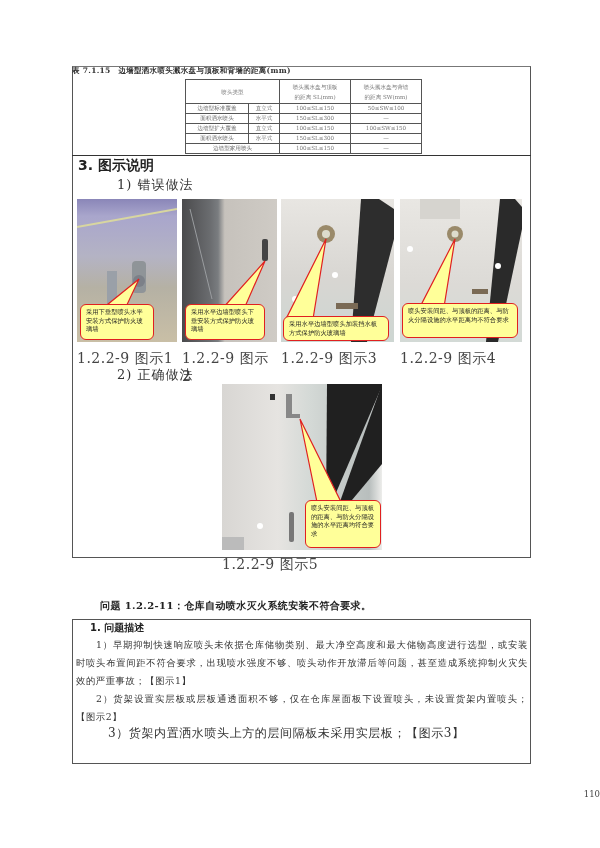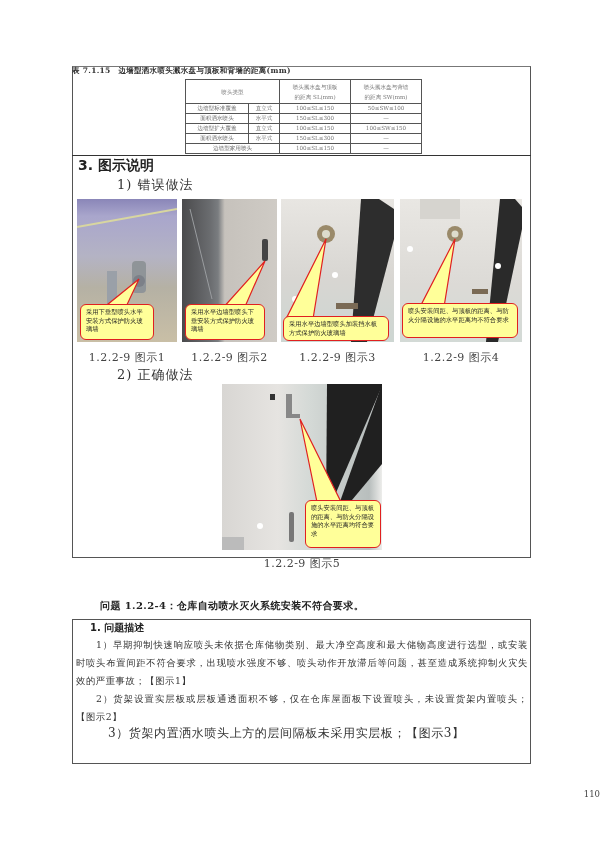--- a/index.html
+++ b/index.html
@@ -22,21 +22,21 @@
 
   .sec-title { position: absolute; left: 78px; top: 157px; font-size: 14px; font-weight: bold; color: #222;
                font-family: "DejaVu Sans", "Liberation Sans", sans-serif; }
   .sub-title { position: absolute; left: 88px; top: 176px; font-size: 13px; color: #333; letter-spacing: 1px; margin-left: 29px; }
 
   
   .photo { position: absolute; overflow: hidden; }
   .bubble { position: absolute; background: #ffff99; border: 1.5px solid #e02020; border-radius: 6px;
             font-family: "DejaVu Sans", "Liberation Sans", sans-serif; font-size: 6.3px; line-height: 8.5px;
             color: #222; padding: 3px 5px; }
-  .caption { position: absolute; font-size: 11px; color: #444; letter-spacing: 0.5px; text-align: center; }
+  .caption { position: absolute; font-size: 14px; color: #444; letter-spacing: 0.5px; }
 
   .problem-title { position: absolute; left: 100px; top: 599px; font-size: 10px; font-weight: bold; color: #222;
                    letter-spacing: 0.4px; }
   .prob-box { position: absolute; left: 72px; top: 619px; width: 459px; height: 145px; border: 1px solid #555; }
   .prob-head { position: absolute; left: 78px; top: 621px; font-size: 10px; font-weight: bold; color: #222;
                font-family: "DejaVu Sans", "Liberation Sans", sans-serif; margin-left: 12px; }
   .para { position: absolute; left: 76px; width: 452px; font-size: 9.3px; line-height: 18px; color: #333;
           letter-spacing: 0.6px; text-align: justify; }
   .page-num { position: absolute; left: 0; width: 600px; top: 789px; text-align: right; font-size: 8.5px; color: #444; }
 </style>
@@ -152,21 +152,21 @@
     <rect x="48" y="10" width="5" height="6" fill="#333"></rect>
     <rect x="67" y="128" width="5" height="30" rx="2" fill="#777"></rect>
     <circle cx="38" cy="142" r="3" fill="#fff"></circle>
     <rect x="0" y="153" width="22" height="13" fill="#bbb"></rect>
     <polygon points="78,35 95,118 119,118" fill="#ffff99" stroke="#e02020" stroke-width="1.2"></polygon>
   </svg>
   <div class="bubble" style="left:83px; top:116px; width:76px; height:48px;">喷头安装间距、与顶板的距离、与防火分隔设施的水平距离均符合要求</div>
 </div>
 <div class="caption" style="left:222px; top:556px; width:160px;">1.2.2-9 图示5</div>
 
-<div class="problem-title">问题 1.2.2-4：仓库自动喷水灭火系统安装不符合要求。</div>
+<div class="problem-title">问题 1.2.2-11：仓库自动喷水灭火系统安装不符合要求。</div>
 <div class="prob-box"></div>
 <div class="prob-head">1. 问题描述</div>
 
 <div class="para" style="top:636px; text-indent:20px;">1）早期抑制快速响应喷头未依据仓库储物类别、最大净空高度和最大储物高度进行选型，或安装时喷头布置间距不符合要求，出现喷水强度不够、喷头动作开放滞后等问题，甚至造成系统抑制火灾失效的严重事故；【图示1】</div>
 <div class="para" style="top:690px; text-indent:20px;">2）货架设置实层板或层板通透面积不够，仅在仓库屋面板下设置喷头，未设置货架内置喷头；【图示2】</div>
 <div class="para" style="top:726px; left:96px; width:430px; line-height:14px; height:14px; white-space:nowrap; font-size:12px;margin-left:12px;">3）货架内置洒水喷头上方的层间隔板未采用实层板；【图示3】</div>
 
 <div class="page-num">110</div>
 
 </body></html>

